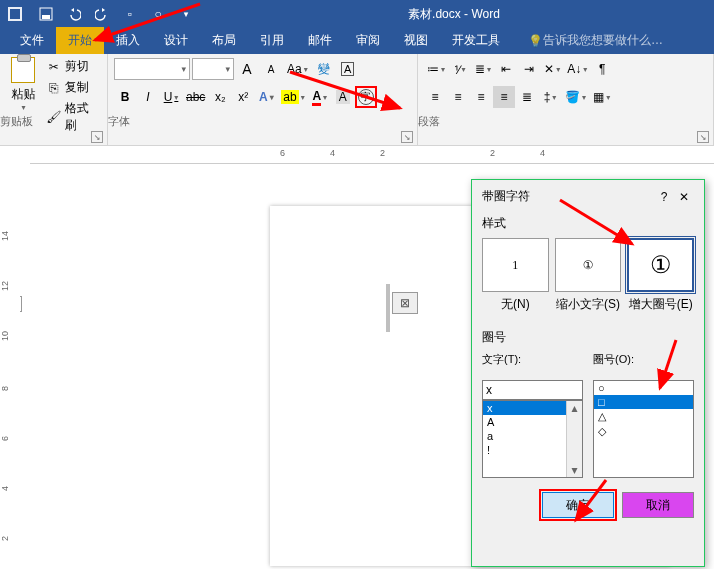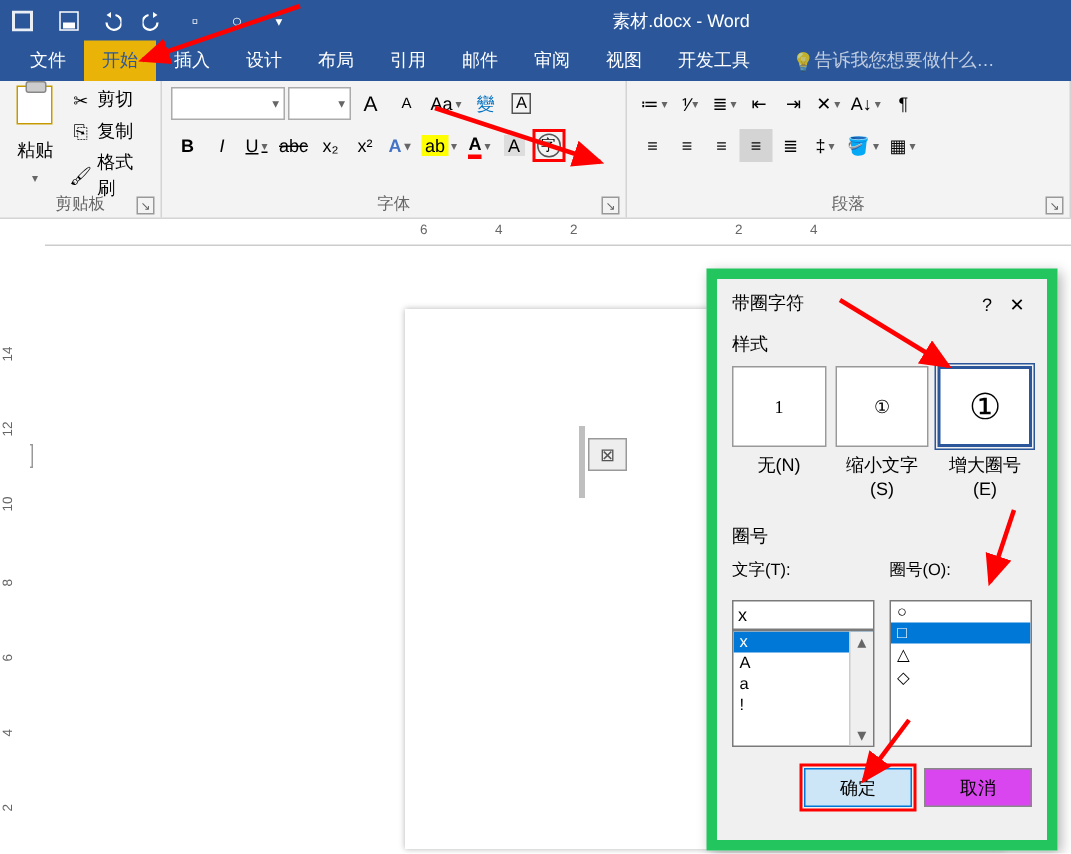--- a/index.html
+++ b/index.html
@@ -7,23 +7,23 @@
 .titlebar{height:28px;background:#2b579a;display:flex;align-items:center;color:#fff;padding:0 6px}
 .tb-icon{width:18px;height:18px;margin-right:8px;display:flex;align-items:center;justify-content:center}
 .tb-btn{width:24px;height:24px;display:flex;align-items:center;justify-content:center;margin:0 2px}
 .tb-title{flex:1;text-align:center;color:#fff;font-size:12px}
 .menubar{height:26px;background:#2b579a;display:flex;align-items:flex-end;padding:0 0 0 8px;color:#fff}
 .menu-item{padding:5px 12px;cursor:pointer}
 .menu-item.active{background:#eab308;color:#2b579a}
 .menu-tell{color:#fff;opacity:.7;margin-left:8px;display:flex;align-items:center;padding:5px 8px}
 .ribbon{height:92px;background:#f3f3f3;border-bottom:1px solid #d4d4d4;display:flex}
 .rib-group{border-right:1px solid #d4d4d4;padding:3px 6px 14px 6px;position:relative;display:flex;flex-direction:column}
-.rib-label{position:absolute;bottom:2px;left:0;right:0;text-align:center;font-size:11px;color:#666}
+.rib-label{position:absolute;bottom:16px;left:0;right:0;text-align:left;font-size:11px;color:#666}
 .rib-dlg{position:absolute;bottom:2px;right:4px;width:12px;height:12px;border:1px solid #999;font-size:8px;color:#666;display:flex;align-items:center;justify-content:center}
-.paste-btn{display:flex;flex-direction:column;align-items:center;width:36px;height:66px;justify-content:space-between}
+.paste-btn{display:flex;flex-direction:column;align-items:center;width:36px;height:66px;justify-content:flex-start}
 .paste-ic{width:24px;height:26px;background:#fff;border:1px solid #c49a00;position:relative}
 .paste-ic::before{content:"";position:absolute;top:-4px;left:5px;width:12px;height:6px;background:#ccc;border:1px solid #888;border-radius:2px}
 .clip-side{display:flex;flex-direction:column;gap:2px;margin-left:4px}
 .clip-item{display:flex;align-items:center;gap:4px;padding:1px 2px}
 .sm-ic{width:14px;height:14px;display:inline-flex;align-items:center;justify-content:center}
 .font-top{display:flex;align-items:center;gap:2px;height:24px}
 .font-sel{width:76px;height:22px;border:1px solid #ababab;background:#fff;display:flex;align-items:center;padding:0 14px 0 4px;position:relative}
 .font-sel::after{content:"▾";position:absolute;right:3px;color:#666;font-size:9px}
 .sz-sel{width:42px}
 .rbtn{height:22px;min-width:22px;display:flex;align-items:center;justify-content:center;padding:0 3px;position:relative}
@@ -38,21 +38,21 @@
 .doc-area{position:relative;height:423px;background:#fff}
 .ruler-h{height:18px;background:#fff;border-bottom:1px solid #ccc;margin-left:30px;position:relative}
 .ruler-h .tick{position:absolute;top:2px;font-size:9px;color:#666}
 .ruler-v{position:absolute;left:2px;top:60px;width:18px;bottom:0;background:#fff}
 .ruler-v .vtick{position:absolute;left:3px;font-size:9px;color:#666;transform:rotate(-90deg);transform-origin:left}
 .page{position:absolute;left:270px;top:60px;width:400px;height:360px;background:#fff;box-shadow:0 0 4px rgba(0,0,0,.3)}
 .sel-box{position:absolute;left:122px;top:86px;width:26px;height:22px;border:1px solid #999;background:#eee;display:flex;align-items:center;justify-content:center}
 .sel-box::after{content:"⊠";color:#555}
 .sel-bar{position:absolute;left:116px;top:78px;width:4px;height:48px;background:#bfbfbf}
 .L-ind{position:absolute;left:6px;top:150px;width:16px;height:16px;border:1px solid #999;background:#fff;display:flex;align-items:center;justify-content:center;font-weight:bold;color:#555}
-.dialog{position:absolute;left:471px;top:179px;width:234px;height:388px;background:#f0f0f0;border:7px solid #22c55e;box-shadow:2px 2px 8px rgba(0,0,0,.3);padding:8px 10px}
+.dialog{position:absolute;left:471px;top:179px;width:234px;height:388px;background:#f0f0f0;border:1px solid #22c55e;box-shadow:2px 2px 8px rgba(0,0,0,.3);padding:8px 10px}
 .dlg-title{display:flex;align-items:center;margin-bottom:10px}
 .dlg-title span:first-child{flex:1}
 .dlg-help,.dlg-close{width:20px;text-align:center;cursor:pointer}
 .dlg-sec{margin-bottom:6px}
 .style-row{display:flex;gap:6px;margin:6px 0}
 .style-opt{flex:1;text-align:center}
 .style-box{height:54px;border:1px solid #999;background:#fff;display:flex;align-items:center;justify-content:center;font-size:20px;margin-bottom:4px}
 .style-box.sel{border:2px solid #2b579a;outline:1px solid #2b579a;outline-offset:1px}
 .style-lbl{font-size:12px}
 .enc-row{display:flex;gap:10px;margin-top:4px}

